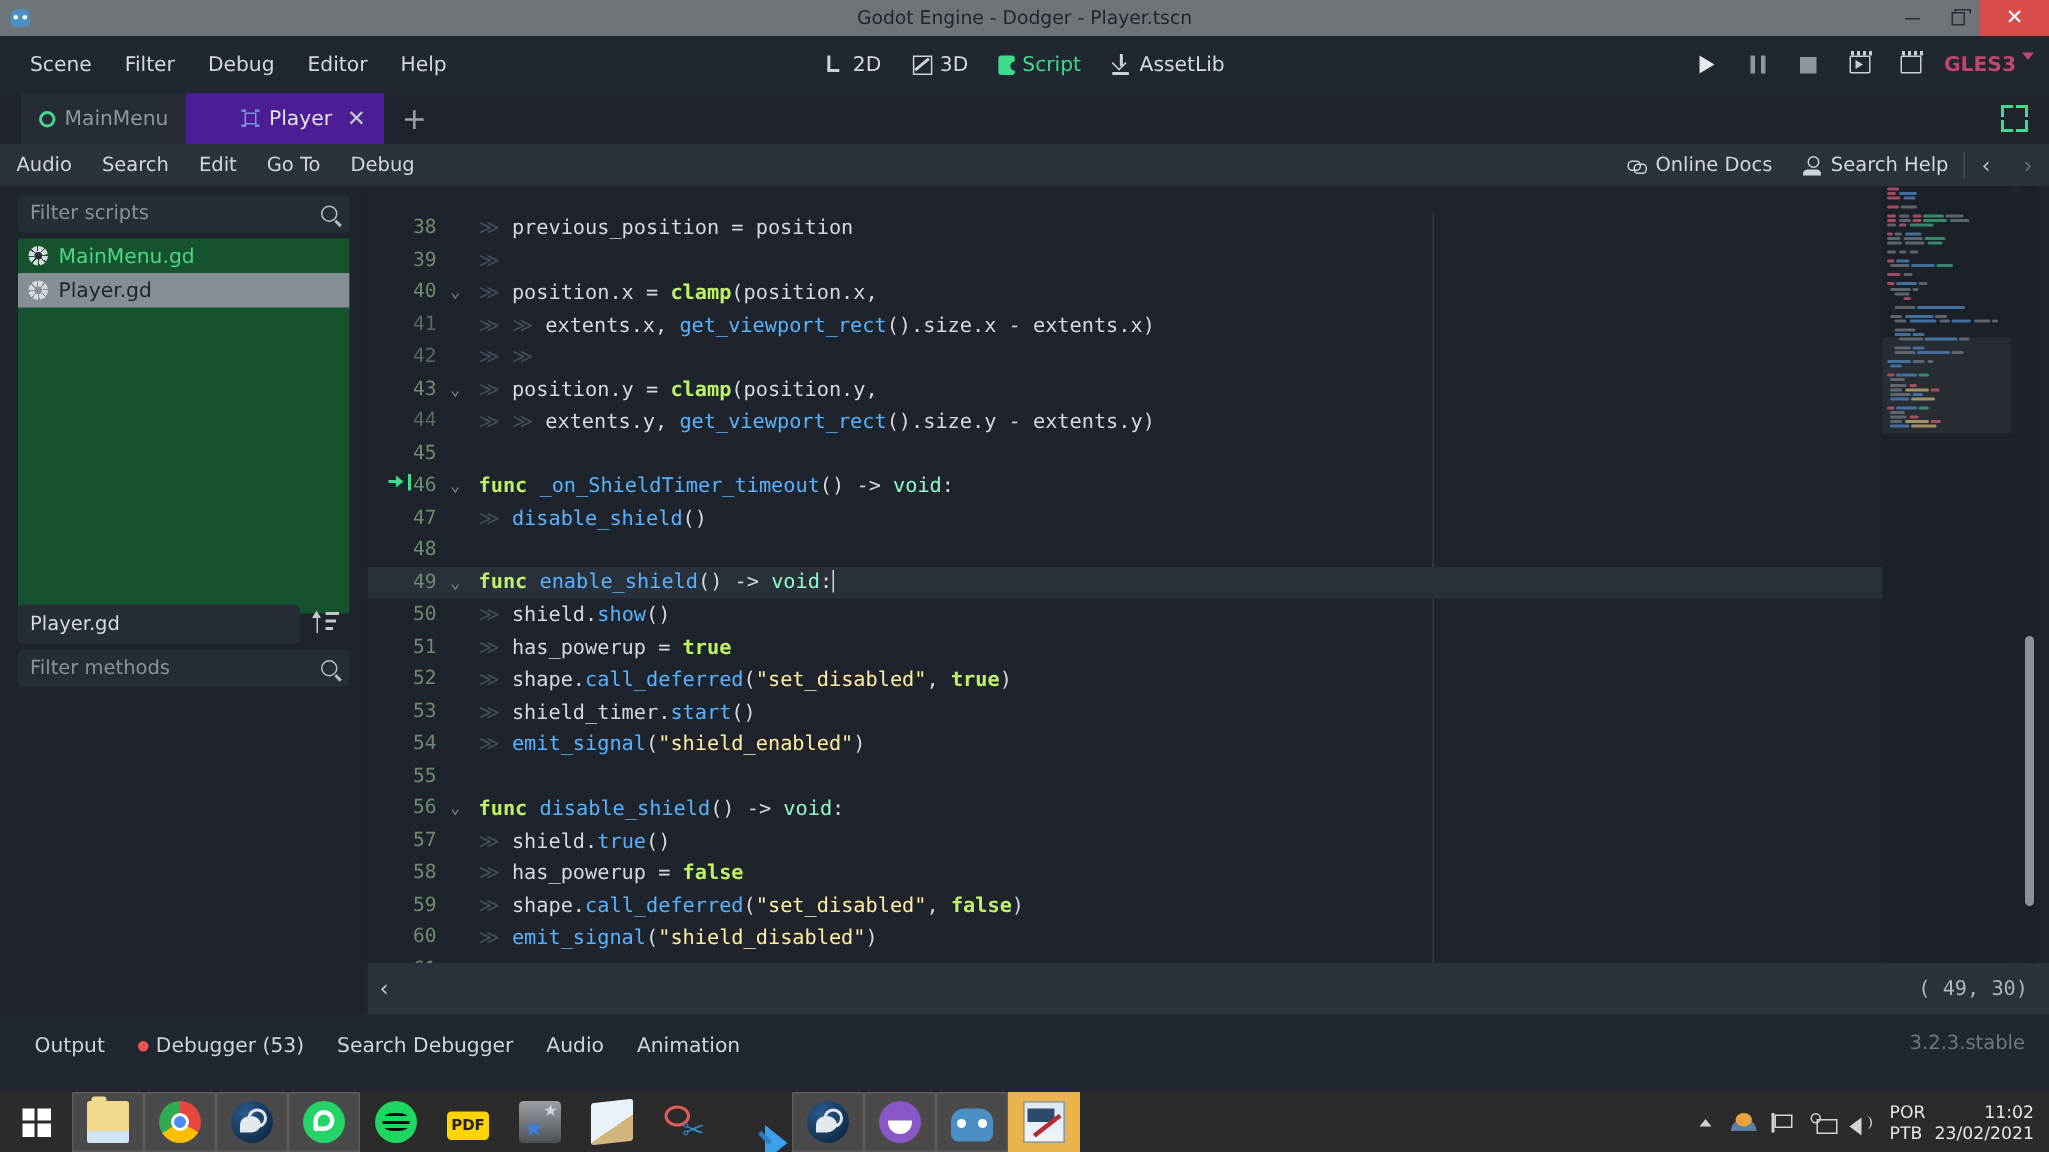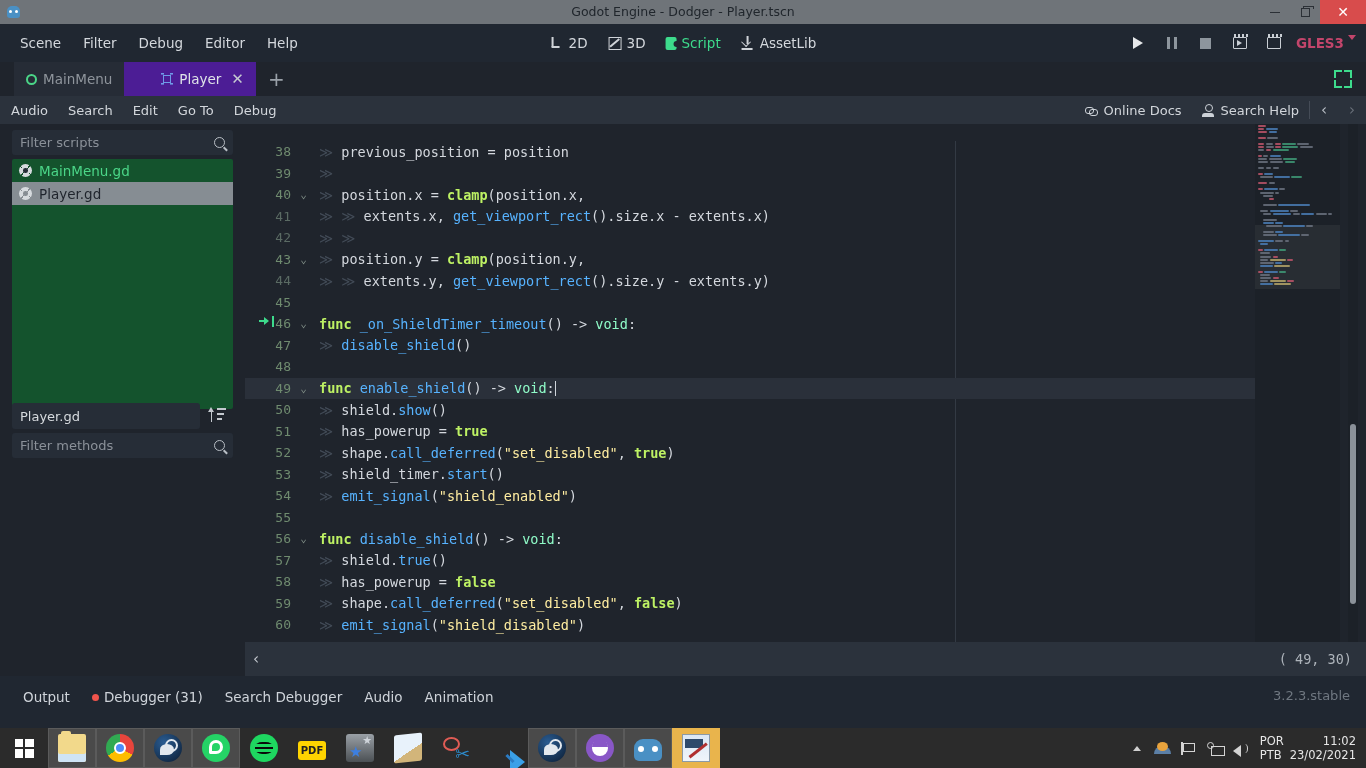--- a/index.html
+++ b/index.html
@@ -683,21 +683,21 @@
     <span class="colrow">( 49, 30)</span>
   </div>
 
   <div class="bottomdock">
     <div class="bd-tabs">
       <div class="bd-tab">
         <span>Output</span>
       </div>
       <div class="bd-tab">
         <span class="reddot"></span>
-        <span>Debugger (31)</span>
+        <span>Debugger (53)</span>
       </div>
       <div class="bd-tab">
         <span>Search Debugger</span>
       </div>
       <div class="bd-tab">
         <span>Audio</span>
       </div>
       <div class="bd-tab">
         <span>Animation</span>
       </div>

